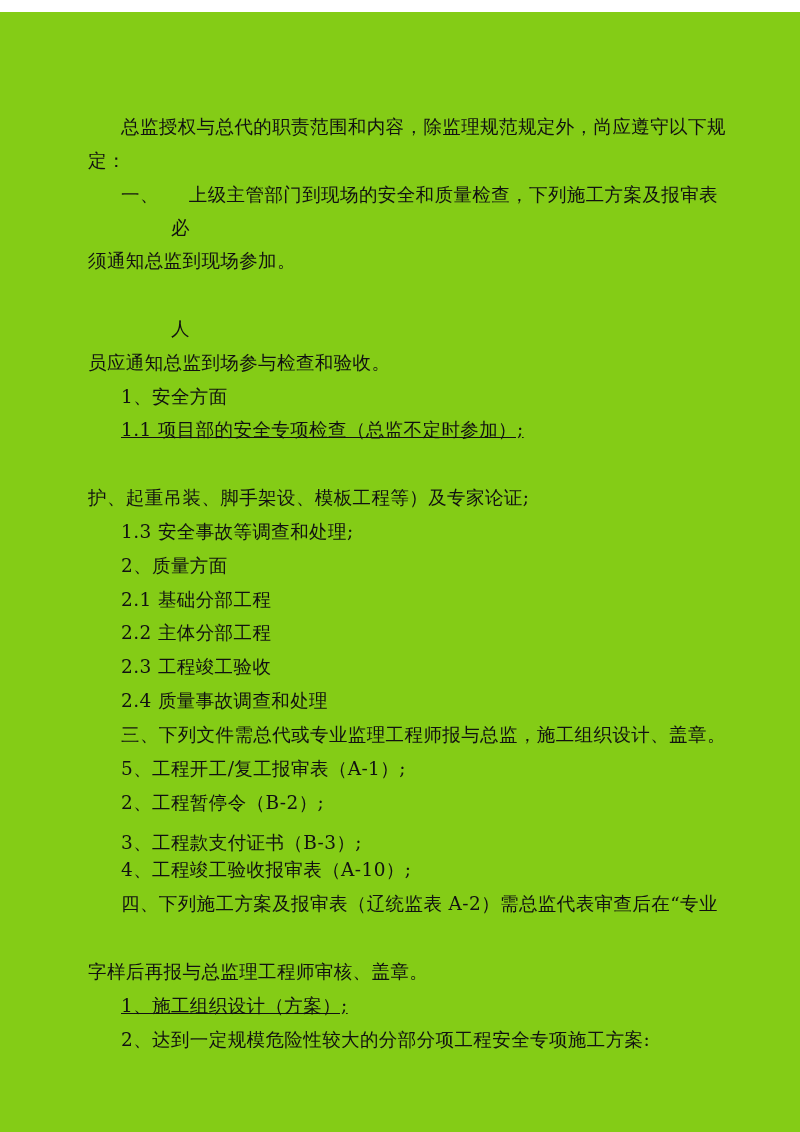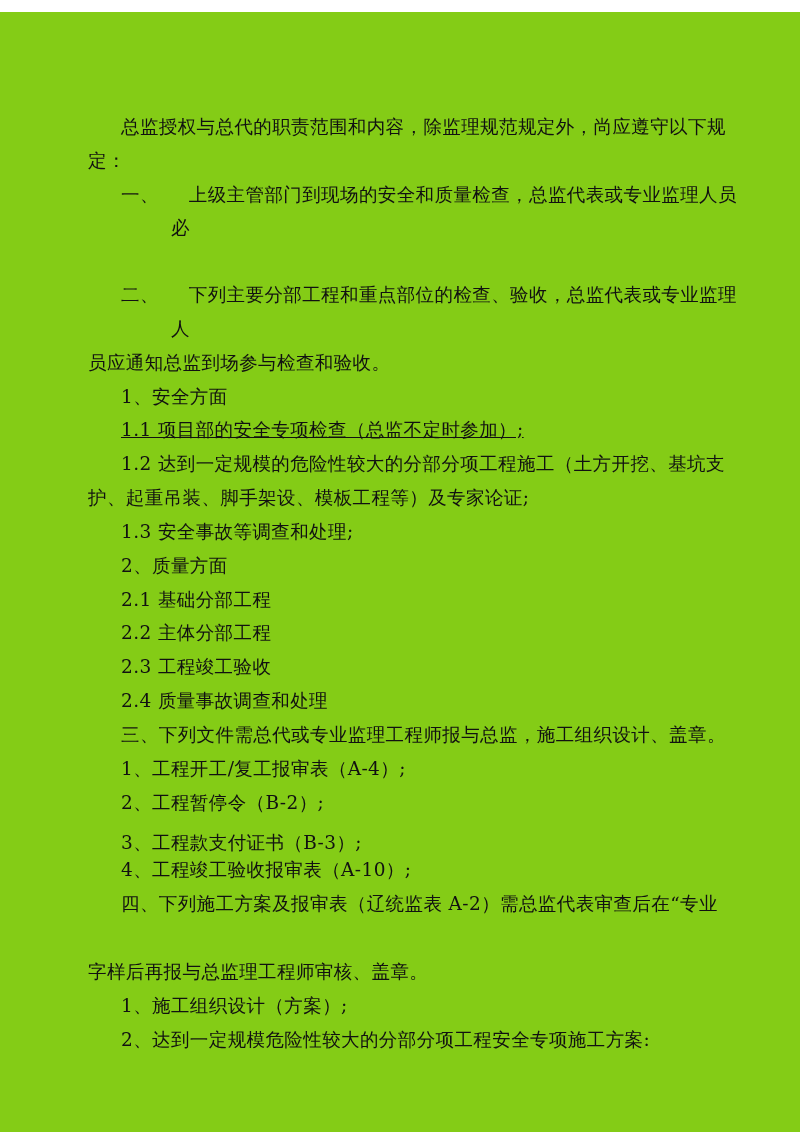--- a/index.html
+++ b/index.html
@@ -40,45 +40,42 @@
     }
   </style>
 </head>
 <body>
 
 <div class="page">
   <div class="line" style="left:121px;top:104px;">总监授权与总代的职责范围和内容，除监理规范规定外，尚应遵守以下规</div>
   <div class="line" style="left:88px;top:138px;">定：</div>
 
   <div class="line" style="left:121px;top:172px;">
-    <span class="num">一、</span><span class="gap"></span><span>上级主管部门到现场的安全和质量检查，总监代表或专业监理人员</span>
+    <span class="num">一、</span><span class="gap"></span><span>上级主管部门到现场的安全和质量检查，下列施工方案及报审表</span>
   </div>
   <div class="line" style="left:171px;top:205px;">必</div>
+  <div class="line" style="left:88px;top:238px;">须通知总监到现场参加。</div>
 
-  <div class="line" style="left:121px;top:272px;">
-    <span class="num">二、</span><span class="gap"></span><span>下列主要分部工程和重点部位的检查、验收，总监代表或专业监理</span>
-  </div>
   <div class="line" style="left:171px;top:306px;">人</div>
   <div class="line" style="left:88px;top:340px;">员应通知总监到场参与检查和验收。</div>
 
   <div class="line" style="left:121px;top:374px;text-align:center;">1、安全方面</div>
   <div class="line" style="left:121px;top:407px;text-decoration:underline;">1.1 项目部的安全专项检查（总监不定时参加）;</div>
-  <div class="line" style="left:121px;top:441px;">1.2 达到一定规模的危险性较大的分部分项工程施工（土方开挖、基坑支</div>
   <div class="line" style="left:88px;top:475px;">护、起重吊装、脚手架设、模板工程等）及专家论证;</div>
   <div class="line" style="left:121px;top:509px;">1.3 安全事故等调查和处理;</div>
 
   <div class="line" style="left:121px;top:543px;">2、质量方面</div>
   <div class="line" style="left:121px;top:577px;">2.1 基础分部工程</div>
   <div class="line" style="left:121px;top:610px;">2.2 主体分部工程</div>
   <div class="line" style="left:121px;top:644px;">2.3 工程竣工验收</div>
   <div class="line" style="left:121px;top:678px;">2.4 质量事故调查和处理</div>
 
   <div class="line" style="left:121px;top:712px;">三、下列文件需总代或专业监理工程师报与总监，施工组织设计、盖章。</div>
-  <div class="line" style="left:121px;top:746px;">1、工程开工/复工报审表（A-4）;</div>
+  <div class="line" style="left:121px;top:746px;">5、工程开工/复工报审表（A-1）;</div>
   <div class="line" style="left:121px;top:780px;">2、工程暂停令（B-2）;</div>
   <div class="line" style="left:121px;top:820px;text-align:center;">3、工程款支付证书（B-3）;</div>
   <div class="line" style="left:121px;top:847px;">4、工程竣工验收报审表（A-10）;</div>
 
   <div class="line" style="left:121px;top:881px;">四、下列施工方案及报审表（辽统监表 A-2）需总监代表审查后在“专业</div>
   <div class="line" style="left:88px;top:949px;">字样后再报与总监理工程师审核、盖章。</div>
-  <div class="line" style="left:121px;top:983px;">1、施工组织设计（方案）;</div>
+  <div class="line" style="left:121px;top:983px;text-decoration:underline;">1、施工组织设计（方案）;</div>
   <div class="line" style="left:121px;top:1017px;">2、达到一定规模危险性较大的分部分项工程安全专项施工方案:</div>
 </div>
 
 </body></html>

